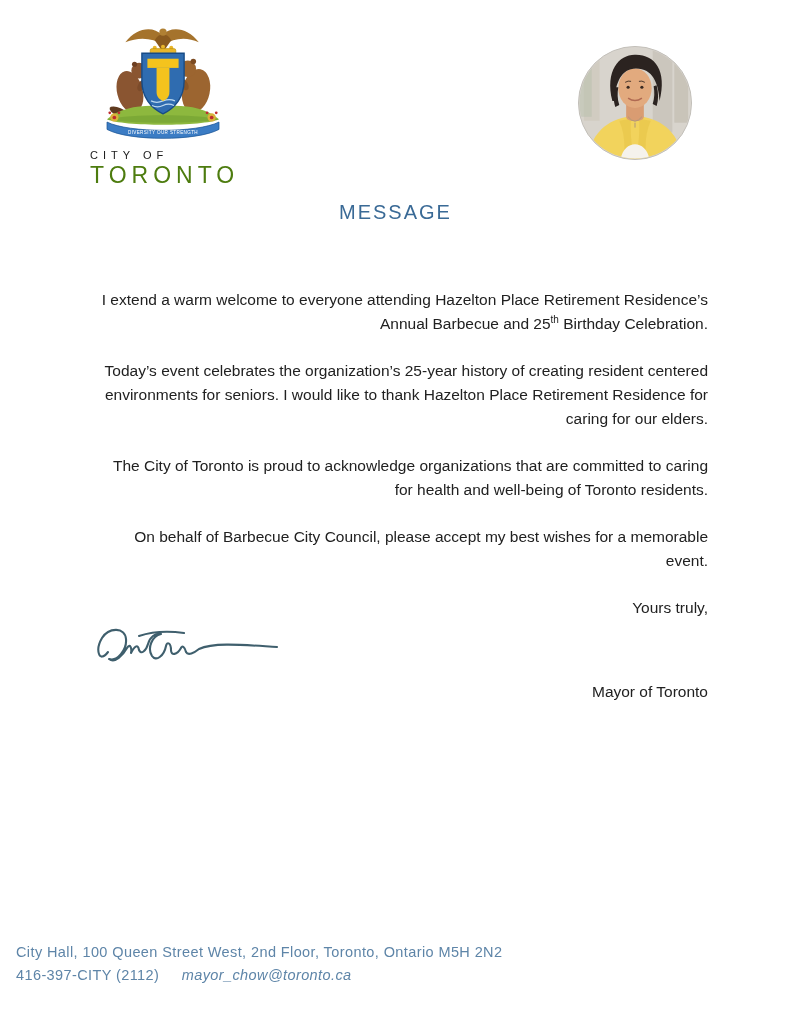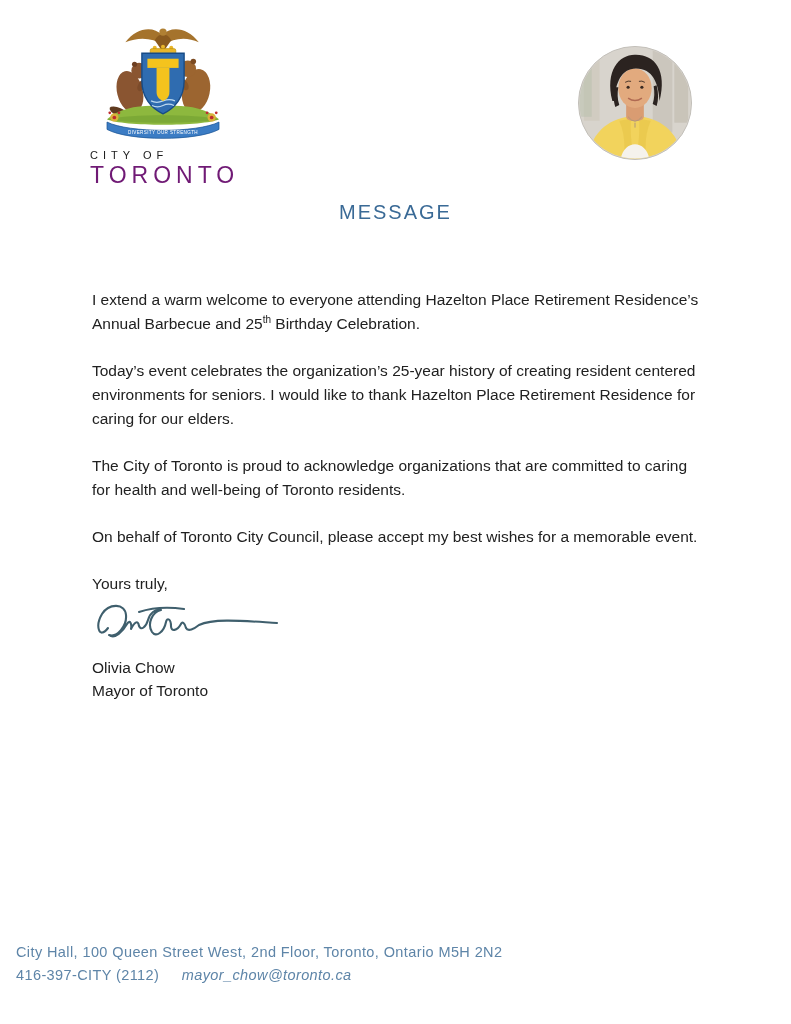--- a/index.html
+++ b/index.html
@@ -30,21 +30,21 @@
     font-size: 11px;
     letter-spacing: 5px;
     color: #1a1a1a;
     font-weight: 400;
     padding-left: 5px;
   }
   .logo-wordmark {
     margin-top: 1px;
     font-size: 23px;
     letter-spacing: 5px;
-    color: #701a75;
+    color: #4d7c0f;
     font-weight: 400;
     padding-left: 5px;
   }
   .photo-wrap {
     position: absolute;
     left: 576px;
     top: 44px;
     width: 118px;
     height: 118px;
   }
@@ -65,20 +65,21 @@
 
   
   .letter {
     position: absolute;
     top: 288px;
     left: 92px;
     width: 616px;
     color: #212121;
     font-size: 15.5px;
     line-height: 24px;
+    text-align: right;
   }
   .letter p { margin: 0 0 23px 0; }
   .letter sup { font-size: 10px; vertical-align: super; line-height: 0; }
   .closing { margin-top: 20px !important; margin-bottom: 6px !important; }
   .signature-svg { display: block; margin: 2px 0 10px 2px; }
   .signer { line-height: 23px; }
 
   
   .footer {
     position: absolute;
@@ -188,32 +189,31 @@
   </div>
 
   <div class="page-title">
     <div>MESSAGE</div>
   </div>
 
   <div class="letter">
     <p><span>I extend a warm welcome to everyone attending Hazelton Place Retirement Residence’s Annual Barbecue and 25</span><sup>th</sup><span> Birthday Celebration.</span></p>
     <p>Today’s event celebrates the organization’s 25-year history of creating resident centered environments for seniors. I would like to thank Hazelton Place Retirement Residence for caring for our elders.</p>
     <p>The City of Toronto is proud to acknowledge organizations that are committed to caring for health and well-being of Toronto residents.</p>
-    <p>On behalf of Toronto City Council, please accept my best wishes for a memorable event.</p>
+    <p>On behalf of Barbecue City Council, please accept my best wishes for a memorable event.</p>
     <p class="closing">Yours truly,</p>
 
     <svg class="signature-svg" viewBox="0 0 195 44" width="195" height="44" aria-hidden="true">
       <g stroke="#3f5f6d" stroke-width="2.1" fill="none" stroke-linecap="round" stroke-linejoin="round">
         <path d="M14 26 C5 38 1 24 8 12 C15 1 31 1 32 13 C33 24 23 36 15 33 C21 38 29 29 33 22 C36 17 38 22 37 27 C40 21 44 17 45 24 C47 29 52 25 54 18 C56 11 61 7 67 8 C58 10 53 22 58 30 C62 36 70 30 72 20 C73 15 77 17 77 24 C77 30 83 29 87 22 C88 19 91 21 92 26 C94 30 100 27 105 23 C120 16 150 19 183 21"></path>
         <path d="M45 10 C60 5 76 5 90 7"></path>
       </g>
     </svg>
 
     <div class="signer">
-      <div>Olivia Chow</div>
       <div>Mayor of Toronto</div>
     </div>
   </div>
 
   <div class="footer">
     <div>City Hall, 100 Queen Street West, 2nd Floor, Toronto, Ontario M5H 2N2</div>
     <div>
       <span>416-397-CITY (2112)</span>
       <span class="email">mayor_chow@toronto.ca</span>
     </div>

